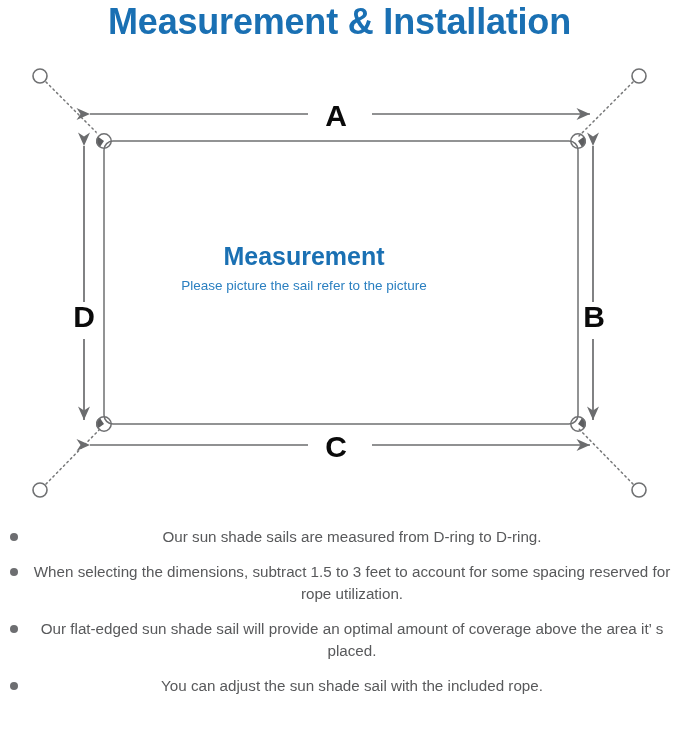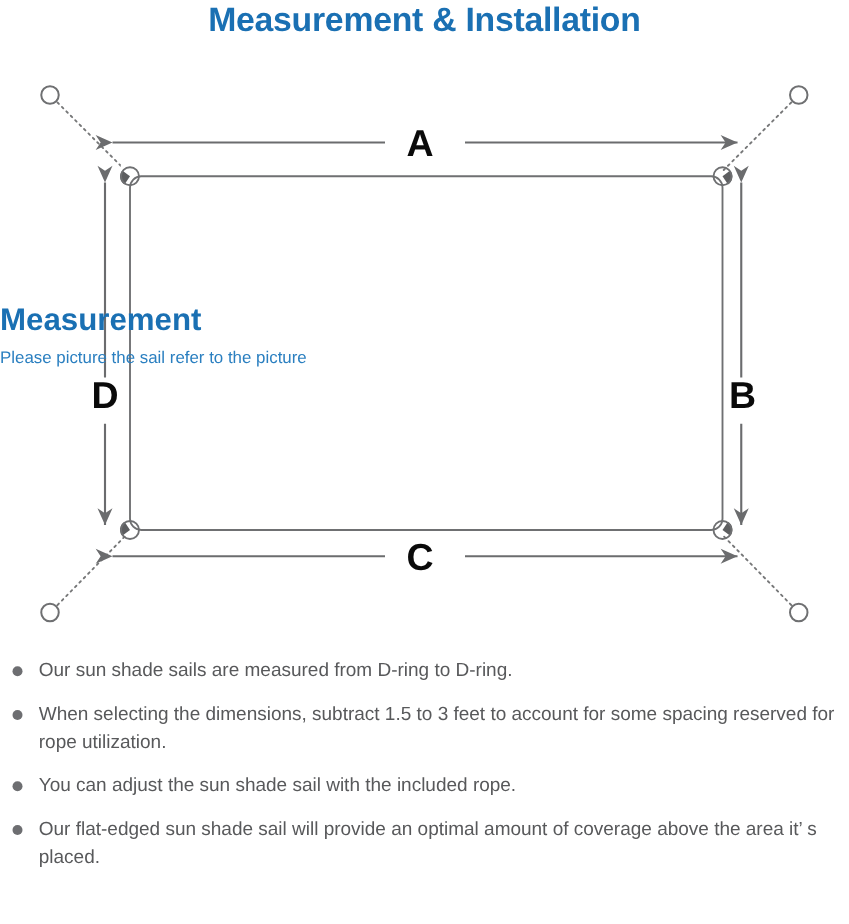--- a/index.html
+++ b/index.html
@@ -17,21 +17,21 @@
   }
 
   
   #page-title {
     position: absolute;
     left: 0;
     top: 1px;
     width: 679px;
     text-align: center;
     font-family: "Liberation Sans", sans-serif;
-    font-size: 27px;
+    font-size: 36px;
     font-weight: bold;
     letter-spacing: -0.2px;
     color: #1a70b3;
     white-space: nowrap;
   }
 
   
   #diagram {
     position: absolute;
     left: 0;
@@ -39,23 +39,23 @@
     width: 679px;
     height: 470px;
   }
   #diagram svg {
     display: block;
   }
 
   
   .sail-label {
     position: absolute;
-    left: 0;
+    left: 16px;
     width: 576px;
-    text-align: left;
+    text-align: center;
     white-space: nowrap;
   }
   #sail-heading {
     top: 198px;
     font-size: 25px;
     font-weight: bold;
     color: #1a70b3;
     letter-spacing: 0px;
   }
   #sail-sub {
@@ -102,20 +102,21 @@
     position: absolute;
     left: 10px;
     top: 7px;
     width: 8px;
     height: 8px;
     border-radius: 50%;
     background: #6d6e71;
   }
   .note-text {
     display: block;
+    text-align: center;
   }
 </style>
 </head>
 <body>
 
 <div id="page-title">Measurement &amp; Installation</div>
 
 <div id="diagram">
 
   <svg width="679" height="470" viewBox="0 0 679 470" xmlns="http://www.w3.org/2000/svg">
@@ -203,21 +204,21 @@
   </div>
 
 
   <div class="note-row">
     <span class="note-bullet"></span>
     <span class="note-text">When selecting the dimensions, subtract 1.5 to 3 feet to account for some spacing reserved for rope utilization.</span>
   </div>
 
   <div class="note-row">
     <span class="note-bullet"></span>
+    <span class="note-text">Our flat-edged sun shade sail will provide an optimal amount of coverage above the area it’ s placed.</span>
+  </div>
+
+  <div class="note-row">
+    <span class="note-bullet"></span>
     <span class="note-text">You can adjust the sun shade sail with the included rope.</span>
   </div>
 
-  <div class="note-row">
-    <span class="note-bullet"></span>
-    <span class="note-text">Our flat-edged sun shade sail will provide an optimal amount of coverage above the area it’ s placed.</span>
-  </div>
-
 </div>
 
 </body></html>

